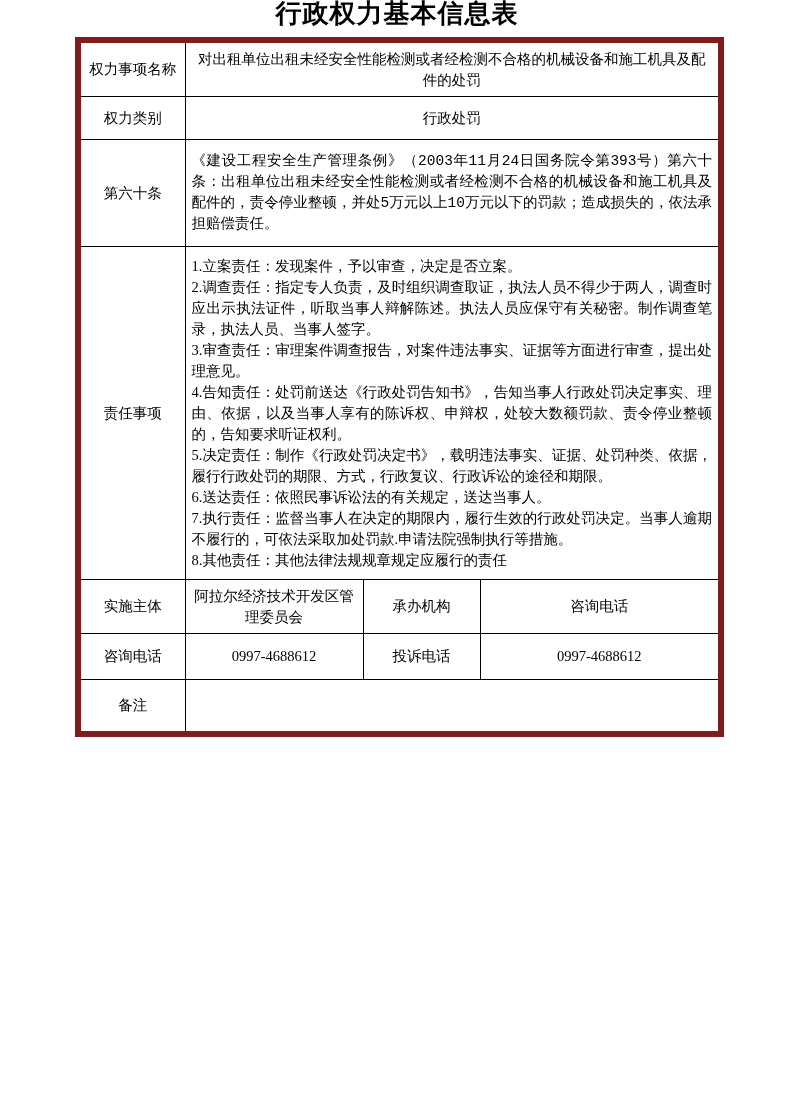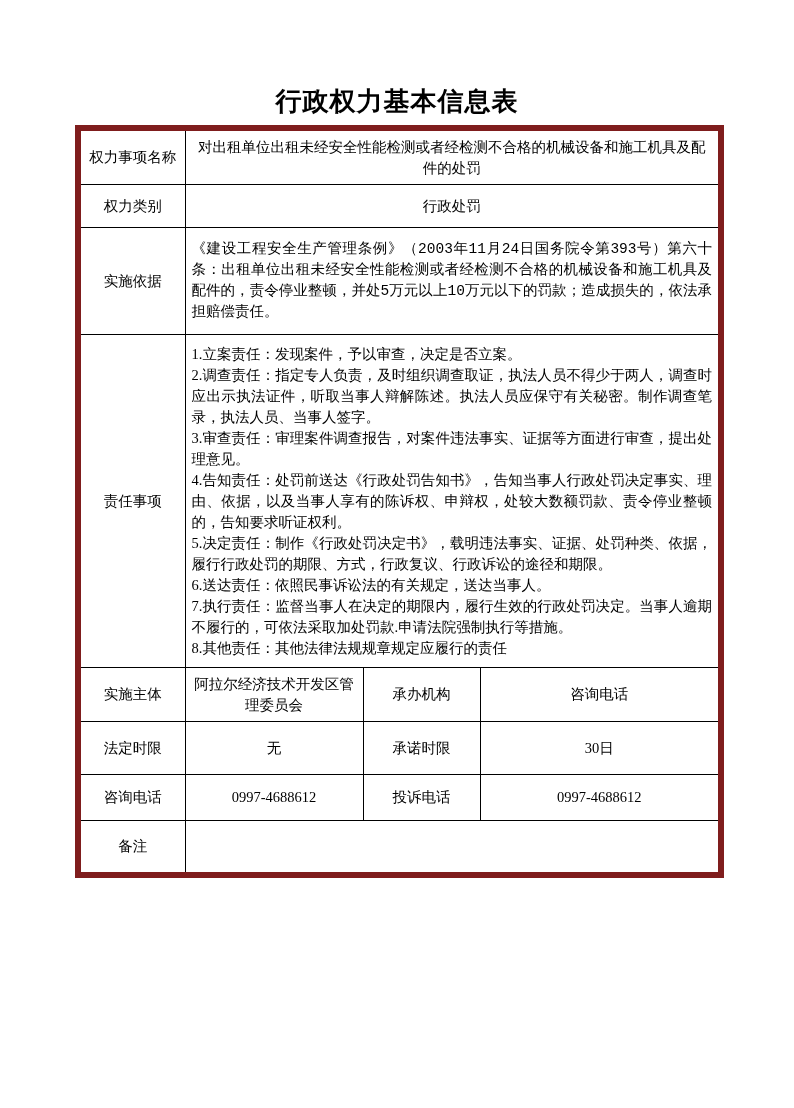--- a/index.html
+++ b/index.html
@@ -11,21 +11,20 @@
     width: 794px;
     height: 1108px;
     font-family: "Liberation Serif", "DejaVu Serif", serif;
     color: #000000;
     overflow: hidden;
   }
   .page {
     box-sizing: border-box;
     width: 794px;
     height: 1108px;
-    padding-top: 88px;
   }
   .doc-title {
     margin: 0 0 9px 0;
     text-align: center;
     font-size: 26px;
     font-weight: bold;
     line-height: 28px;
     letter-spacing: 1px;
   }
   table.info-table {
@@ -90,21 +89,21 @@
       <td>权力事项名称</td>
       <td colspan="3">对出租单位出租未经安全性能检测或者经检测不合格的机械设备和施工机具及配件的处罚</td>
     </tr>
 
     <tr class="r2">
       <td>权力类别</td>
       <td colspan="3">行政处罚</td>
     </tr>
 
     <tr class="r3">
-      <td>实施依据</td>
+      <td>第六十条</td>
       <td colspan="3" class="left">《建设工程安全生产管理条例》（2003年11月24日国务院令第393号）第六十条：出租单位出租未经安全性能检测或者经检测不合格的机械设备和施工机具及配件的，责令停业整顿，并处5万元以上10万元以下的罚款；造成损失的，依法承担赔偿责任。</td>
     </tr>
 
     <tr class="r4">
       <td>责任事项</td>
       <td colspan="3" class="duties-cell">
         <div class="duty-line">1.立案责任：发现案件，予以审查，决定是否立案。</div>
         <div class="duty-line">2.调查责任：指定专人负责，及时组织调查取证，执法人员不得少于两人，调查时应出示执法证件，听取当事人辩解陈述。执法人员应保守有关秘密。制作调查笔录，执法人员、当事人签字。</div>
         <div class="duty-line">3.审查责任：审理案件调查报告，对案件违法事实、证据等方面进行审查，提出处理意见。</div>
         <div class="duty-line">4.告知责任：处罚前送达《行政处罚告知书》，告知当事人行政处罚决定事实、理由、依据，以及当事人享有的陈诉权、申辩权，处较大数额罚款、责令停业整顿的，告知要求听证权利。</div>
@@ -117,26 +116,20 @@
 
     <tr class="r5">
       <td>实施主体</td>
       <td>阿拉尔经济技术开发区管理委员会</td>
       <td>承办机构</td>
       <td>咨询电话</td>
     </tr>
 
 
 
-    <tr class="r8">
-      <td>法定时限</td>
-      <td>无</td>
-      <td>承诺时限</td>
-      <td>30日</td>
-    </tr>
 
     <tr class="r9">
       <td>咨询电话</td>
       <td>0997-4688612</td>
       <td>投诉电话</td>
       <td>0997-4688612</td>
     </tr>
 
     <tr class="r10">
       <td>备注</td>

